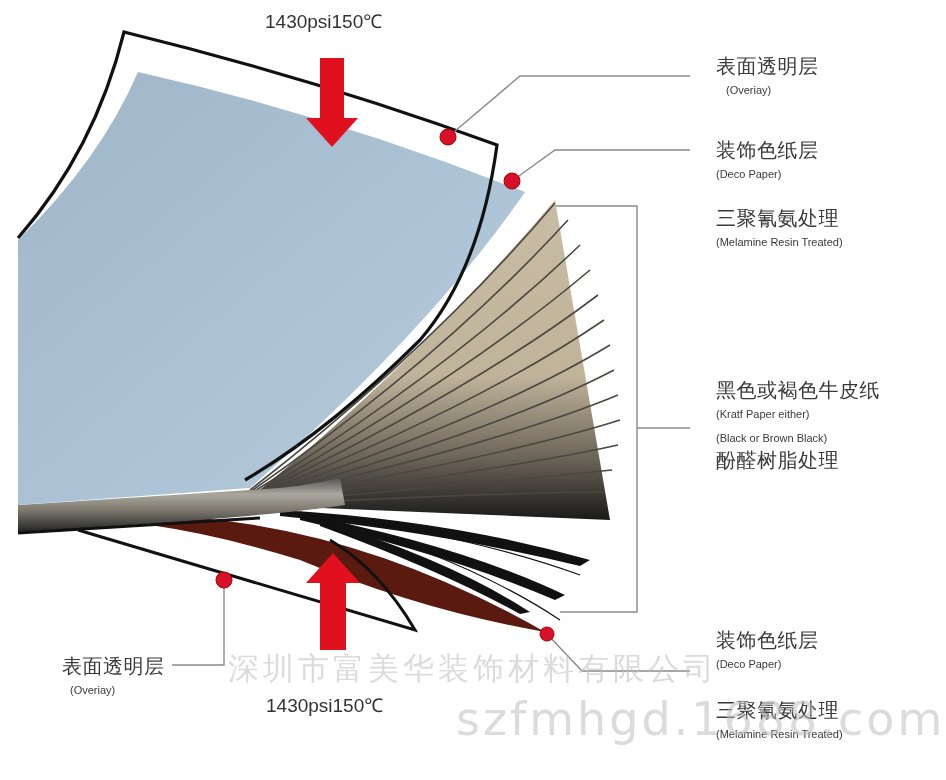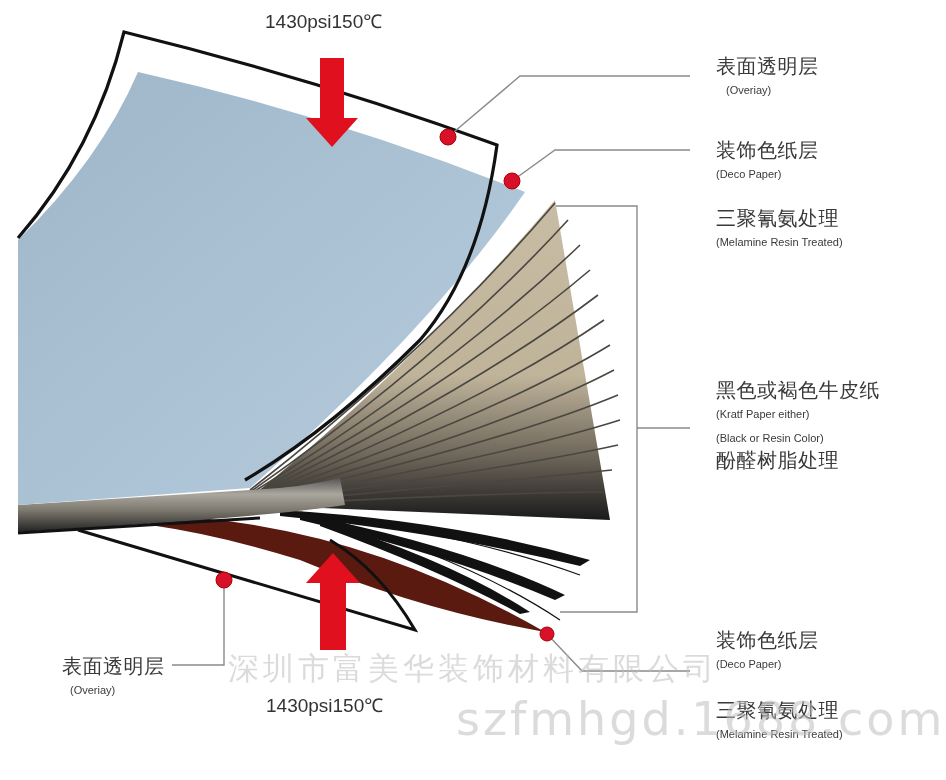--- a/index.html
+++ b/index.html
@@ -115,21 +115,21 @@
   <span class="zh">装饰色纸层</span>
   <span class="en">(Deco Paper)</span>
 </div>
 <div class="label" style="left:716px; top:206px;">
   <span class="zh">三聚氰氨处理</span>
   <span class="en">(Melamine Resin Treated)</span>
 </div>
 <div class="label" style="left:716px; top:378px;">
   <span class="zh">黑色或褐色牛皮纸</span>
   <span class="en">(Kratf Paper either)</span>
-  <span class="en">(Black or Resin Color)</span>
+  <span class="en">(Black or Brown Black)</span>
 </div>
 <div class="label" style="left:716px; top:448px;">
   <span class="zh">酚醛树脂处理</span>
 </div>
 <div class="label" style="left:716px; top:628px;">
   <span class="zh">装饰色纸层</span>
   <span class="en">(Deco Paper)</span>
 </div>
 <div class="label" style="left:716px; top:698px;">
   <span class="zh">三聚氰氨处理</span>

